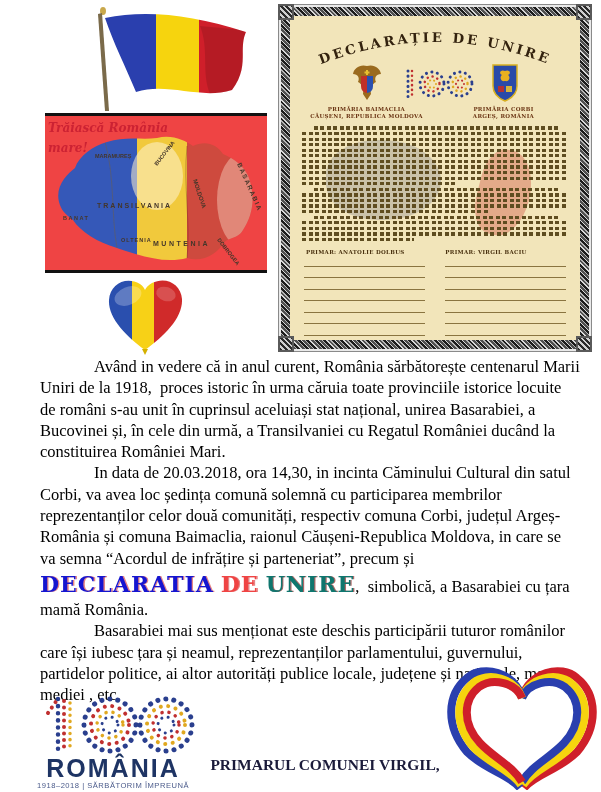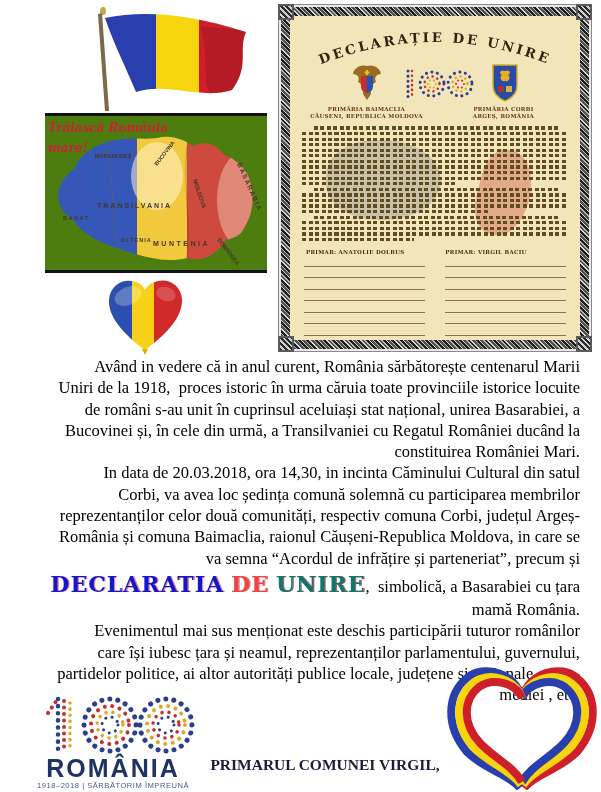--- a/index.html
+++ b/index.html
@@ -2,21 +2,21 @@
 <html><head>
 <meta charset="utf-8">
 <style>
   html,body{margin:0;padding:0;background:#fff;}
   #page{position:relative;width:601px;height:792px;background:#fff;overflow:hidden;
         font-family:"Liberation Serif",serif;color:#000;}
 
   
   .flag-img{position:absolute;left:50px;top:6px;width:211px;height:107px;}
   .map-img{position:absolute;left:45px;top:113px;width:222px;height:160px;
-           border-top:3px solid #111;border-bottom:3px solid #111;box-sizing:border-box;background:#4d7c0f;}
+           border-top:3px solid #111;border-bottom:3px solid #111;box-sizing:border-box;background:#ef4444;}
   .balloon-img{position:absolute;left:98px;top:272px;width:95px;height:83px;}
 
   
   .decl-doc{position:absolute;left:278px;top:4px;width:314px;height:348px;
             border:1px solid #8a8a8a;background:#e9e9e9;padding:2px;box-sizing:border-box;}
   .decl-frame{width:100%;height:100%;box-sizing:border-box;position:relative;overflow:hidden;
               border:9px solid;border-image:repeating-linear-gradient(45deg,#1c1c1c 0 2px,#d8d8d8 2px 3px,#4f4f4f 3px 5px,#b5b5b5 5px 6px) 9;
               background:#f2e5ba;padding:4px 8px;}
   .decl-corner{position:absolute;width:16px;height:16px;box-sizing:border-box;border:2px solid #5a5a5a;
                background:repeating-linear-gradient(45deg,#2a2a2a 0 2px,#cfcfcf 2px 4px);z-index:3;}
@@ -36,21 +36,21 @@
   .ind{margin-left:12px;}
   .w95{width:92%}.w70{width:70%}.w60{width:58%}.w45{width:42%}
   .decl-signers{display:flex;justify-content:space-between;margin-top:5px;padding:0 8px;}
   .decl-signer{font-family:"DejaVu Serif",serif;font-weight:bold;font-size:5.5px;color:#4a3210;letter-spacing:.3px;width:46%;}
   .decl-siglines{display:flex;justify-content:space-between;padding:0 6px;}
   .sig-col{width:46%;}
   .sigline{height:10.5px;border-bottom:1px solid #8a7440;}
 
   
   .main-text{position:absolute;left:40px;top:356px;width:540px;font-size:16.5px;line-height:21.3px;}
-  .main-text p{margin:0;text-indent:54px;white-space:pre-wrap;text-align:right;}
+  .main-text p{margin:0;text-indent:54px;white-space:pre-wrap;}
   .b{font-weight:normal;}
   .decl-word{font-family:"DejaVu Serif",serif;font-weight:bold;font-size:22px;letter-spacing:1px;line-height:30px;}
   .decl-blue{color:#1515d0;text-shadow:1.3px 0 0 rgba(210,30,30,.55);margin-right:7px;}
   .decl-yellow{color:#ef4444;text-shadow:1.3px 0 0 rgba(210,30,30,.55);margin-right:7px;}
   .decl-red{color:#0f766e;text-shadow:1.2px 0 0 rgba(120,0,0,.6);}
 
   
   .logo100{position:absolute;left:28px;top:683px;width:170px;height:107px;}
   .signoff{position:absolute;left:200px;top:712px;width:250px;text-align:center;
            font-weight:bold;font-size:15.5px;line-height:21px;color:#1b1b3a;white-space:pre-wrap;}
@@ -228,21 +228,21 @@
             <div class="sigline"></div>
             <div class="sigline"></div>
         </div>
       </div>
     </div>
   </div>
 
   <div class="main-text">
     <p class="para"><span>Având in vedere că in anul curent, România sărbătorește centenarul Marii Uniri de la 1918,  proces istoric în urma căruia toate provinciile istorice locuite de români s-au unit în cuprinsul aceluiași stat național, unirea Basarabiei, a Bucovinei și, în cele din urmă, a Transilvaniei cu Regatul României ducând la constituirea României Mari.</span></p>
     <p class="para"><span>In data de </span><span class="b">20.03.2018, ora 14,30,</span><span> in incinta </span><span class="b">Căminului Cultural din satul Corbi,</span><span> va avea loc ședința comună solemnă cu participarea membrilor reprezentanților celor două comunități, respectiv </span><span class="b">comuna Corbi, județul Argeș-România și comuna Baimaclia, raionul Căușeni-Republica Moldova</span><span>, in care se va semna </span><span class="b">“Acordul de infrățire și parteneriat”</span><span>, precum și </span><span class="decl-word decl-blue">DECLARATIA</span><span class="decl-word decl-yellow">DE</span><span class="decl-word decl-red">UNIRE</span><span>,  simbolică, a Basarabiei cu țara mamă România.</span></p>
-    <p class="para"><span>Evenimentul mai sus menționat este deschis </span><span class="b">participării tuturor românilor  care își iubesc țara și neamul</span><span>, reprezentanților parlamentului, guvernului, partidelor politice, ai altor autorități publice locale, județene și naționale, mass-mediei , etc.</span></p>
+    <p class="para"><span>Basarabiei mai sus menționat este deschis </span><span class="b">participării tuturor românilor  care își iubesc țara și neamul</span><span>, reprezentanților parlamentului, guvernului, partidelor politice, ai altor autorități publice locale, județene și naționale, mass-mediei , etc.</span></p>
   </div>
 
   <svg class="logo100" viewBox="0 0 170 107">
     <line x1="20" y1="30" x2="29" y2="17" stroke="#c03030" stroke-width="4" stroke-dasharray="0.1 6.5" stroke-linecap="round"></line>
     <line x1="30" y1="16" x2="30" y2="68" stroke="#2a3f8e" stroke-width="4.5" stroke-dasharray="0.1 7" stroke-linecap="round"></line>
     <line x1="36" y1="18" x2="36" y2="68" stroke="#c03030" stroke-width="4" stroke-dasharray="0.1 6.4" stroke-linecap="round"></line>
     <line x1="42" y1="20" x2="42" y2="68" stroke="#e0a820" stroke-width="3.5" stroke-dasharray="0.1 6" stroke-linecap="round"></line>
     <circle cx="82" cy="42" r="26" fill="none" stroke="#2a3f8e" stroke-width="5" stroke-dasharray="0.1 8" stroke-linecap="round"></circle>
     <circle cx="82" cy="42" r="19" fill="none" stroke="#c03030" stroke-width="4" stroke-dasharray="0.1 7.5" stroke-linecap="round"></circle>
     <circle cx="82" cy="42" r="13" fill="none" stroke="#e0a820" stroke-width="3.5" stroke-dasharray="0.1 7" stroke-linecap="round"></circle>

